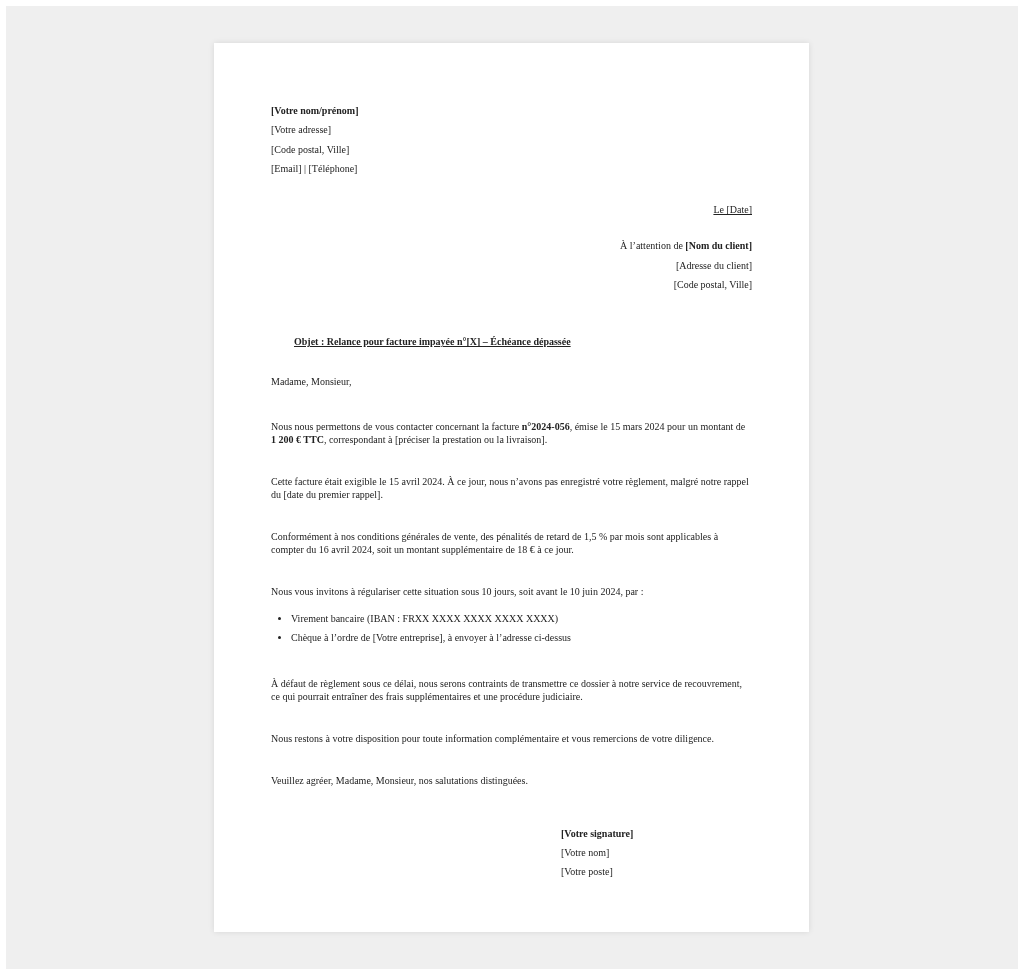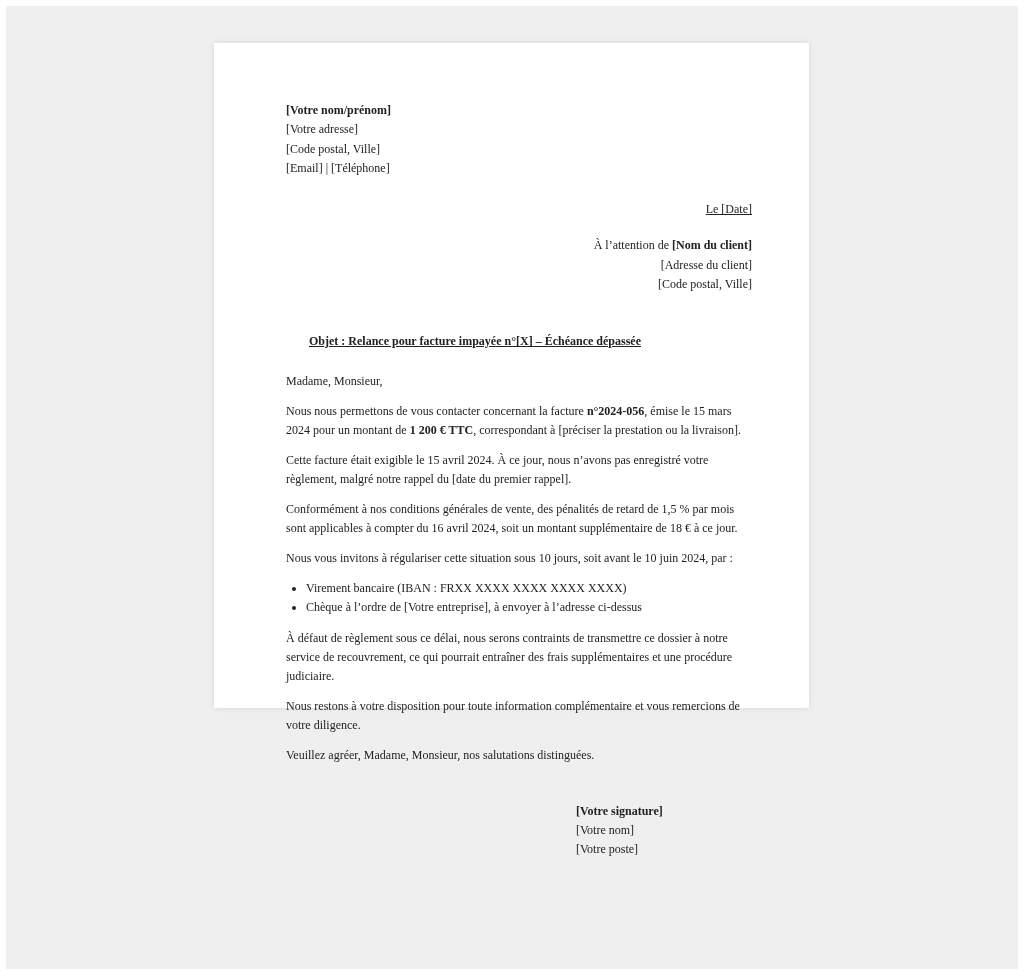--- a/index.html
+++ b/index.html
@@ -15,27 +15,27 @@
       top: 6px;
       width: 1012px;
       height: 963px;
       background: #efefef;
     }
     .page {
       position: absolute;
       left: 208px;
       top: 37px;
       width: 595px;
-      height: 665px;
+      height: 889px;
       background: #ffffff;
       box-shadow: 0 0 6px rgba(0,0,0,0.10);
       font-family: "Liberation Serif", "DejaVu Serif", serif;
-      font-size: 12px;
+      font-size: 10px;
       color: #222222;
-      padding: 57px 57px 0 72px;
+      padding: 57px 57px 0 57px;
       line-height: 19.3px;
     }
     .sender { margin-top: 1px; }
     .sender div, .recipient div, .signature div { line-height: 19.3px; }
     b, .bold { font-weight: bold; }
     .date {
       text-align: right;
       margin-top: 22px;
       text-decoration: underline;
     }
@@ -44,21 +44,21 @@
       margin-top: 17px;
       text-align: right;
     }
     .subject {
       margin-top: 38px;
       font-weight: bold;
       text-decoration: underline;
       margin-left: 23px;
     }
     .greeting { margin-top: 20px; }
-    p.para { margin-top: 11px; line-height: 19px; }
+    p.para { margin-top: 29px; line-height: 13px; }
     ul.methods {
       margin-top: 11px;
       margin-left: 20px;
       list-style: disc;
     }
     ul.methods li { line-height: 19.3px; }
     .signature {
       margin-left: 290px;
       margin-top: 37px;
     }

